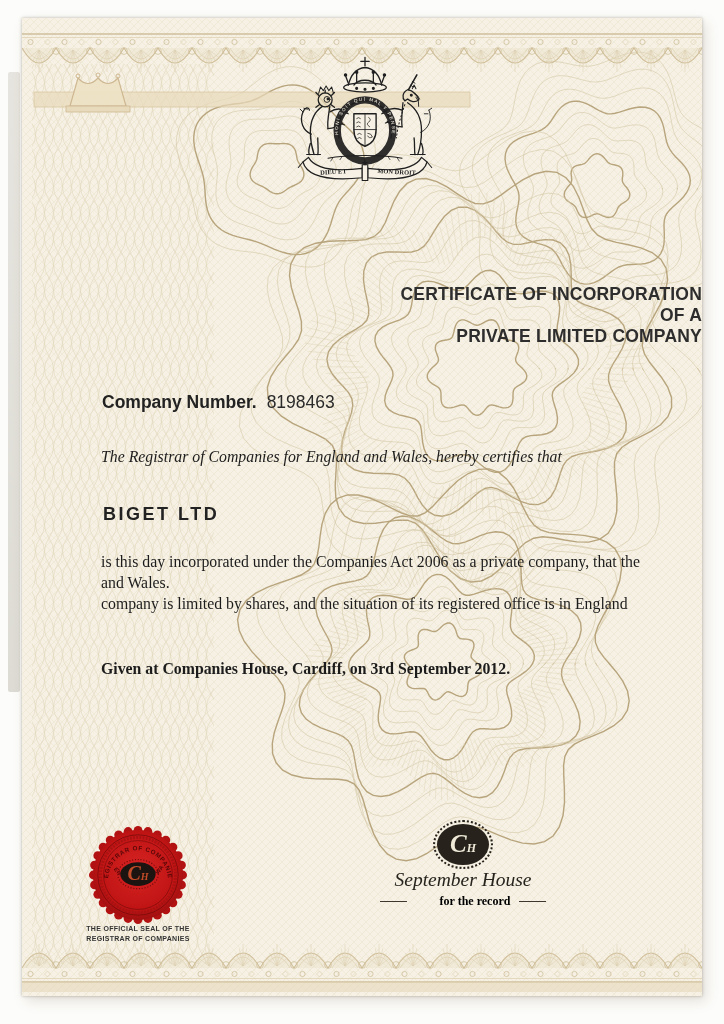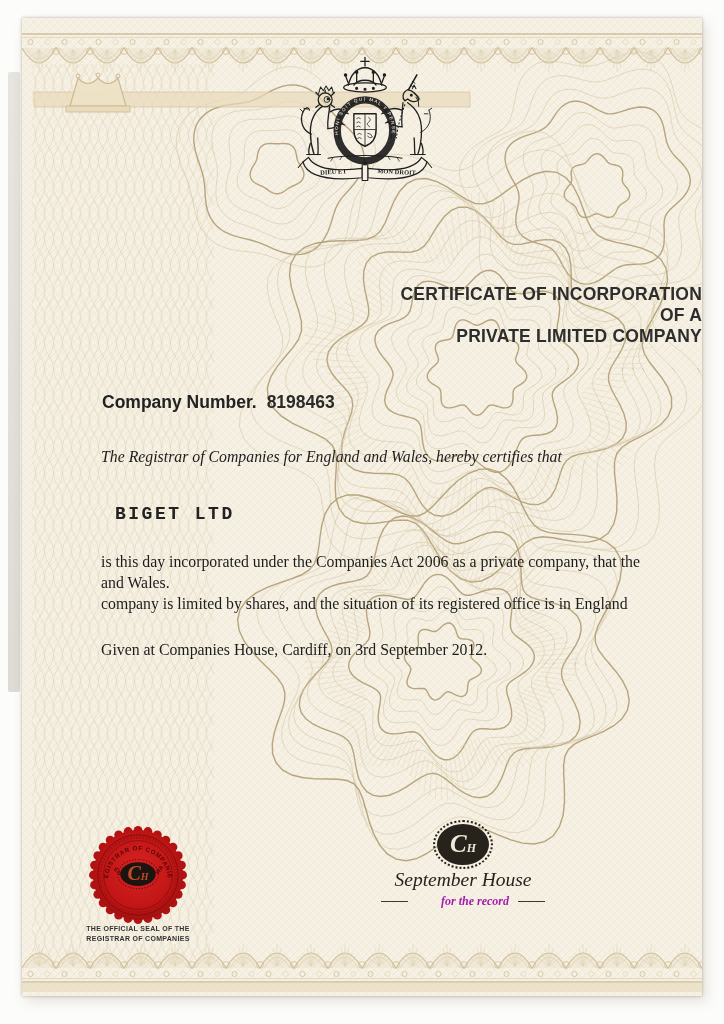--- a/index.html
+++ b/index.html
@@ -11,28 +11,28 @@
          box-shadow:0 0 3px rgba(90,80,60,.4),4px 5px 12px rgba(120,100,70,.18);}
   #guilloche{position:absolute;left:0;top:0;width:680px;height:978px;}
   .crest{position:absolute;left:255px;top:36px;width:176px;height:140px;}
 
   .heading{position:absolute;left:0;top:266px;width:680px;text-align:right;
            font-family:"Liberation Sans",sans-serif;font-weight:bold;font-size:17.5px;
            line-height:21px;color:#2d2d2d;letter-spacing:.2px;white-space:nowrap;}
   .company-number{position:absolute;left:80px;top:374px;white-space:nowrap;
            font-family:"Liberation Sans",sans-serif;font-size:17.5px;color:#222;}
   .company-number .label{font-weight:bold;}
-  .company-number .value{margin-left:10px;font-weight:bold;color:#2a2a2a;}
+  .company-number .value{margin-left:10px;font-weight:normal;color:#2a2a2a;}
   .serif{font-family:"Liberation Serif",serif;font-size:15.8px;color:#1c1c1c;white-space:nowrap;}
   .certify{position:absolute;left:79px;top:430px;font-style:italic;}
   .company-name{position:absolute;left:81px;top:486px;white-space:nowrap;
-           font-family:Liberation Mono, monospace;font-weight:bold;font-size:18px;
-           letter-spacing:2.5px;color:#222;margin-left:12px;}
+           font-family:Liberation Sans, sans-serif;font-weight:bold;font-size:18px;
+           letter-spacing:2.5px;color:#222;}
   .para{position:absolute;left:79px;top:533px;line-height:21px;}
-  .given{position:absolute;left:79px;top:623px;}
+  .given{position:absolute;left:79px;top:642px;font-weight:bold;}
 
   .seal-svg{position:absolute;left:63px;top:804px;width:106px;height:106px;}
   .seal-mono{position:absolute;left:88px;top:845px;width:56px;text-align:center;
            font-family:"Liberation Serif",serif;font-style:italic;font-weight:bold;
            font-size:10px;line-height:21px;color:#c24b28;}
   .seal-mono::first-letter{font-size:20px;}
   .seal-caption{position:absolute;left:36px;top:906px;width:160px;text-align:center;
            font-family:"Liberation Sans",sans-serif;font-weight:bold;font-size:7px;
            line-height:10px;letter-spacing:.3px;color:#333;}
 
@@ -40,22 +40,22 @@
            background:#27221b;outline:2px dotted #27221b;outline-offset:2.5px;}
   .ch-mono{display:block;width:100%;text-align:center;color:#efe9d8;line-height:39px;
            font-family:"Liberation Serif",serif;font-style:italic;font-weight:bold;font-size:12px;}
   .ch-mono::first-letter{font-size:25px;}
   .ch-name{position:absolute;left:341px;top:851px;width:200px;text-align:center;
            font-family:"Liberation Serif",serif;font-style:italic;font-size:19.5px;
            color:#27241e;white-space:nowrap;}
   .ch-tagline{position:absolute;left:341px;top:876px;width:200px;display:flex;
            justify-content:center;align-items:center;gap:9px;}
   .ch-tagline .dash{width:27px;height:1.5px;background:#3c3830;}
-  .ch-tagline .tag{font-family:"Liberation Serif",serif;font-style:italic;font-weight:bold;
-           font-size:12px;color:#a21caf;white-space:nowrap;margin-left:24px;}
+  .ch-tagline .tag{font-family:"Liberation Serif",serif;font-weight:bold;
+           font-size:12px;color:#000000;white-space:nowrap;margin-left:24px;}
 
   .footer{position:absolute;left:186px;top:902px;width:514px;text-align:center;
            font-family:"Liberation Serif",serif;font-size:13px;line-height:22.5px;
            color:#1e1e1e;}
   .footer div{white-space:nowrap;}
 </style>
 </head>
 <body>
 
 <div class="scan-strip"></div>

